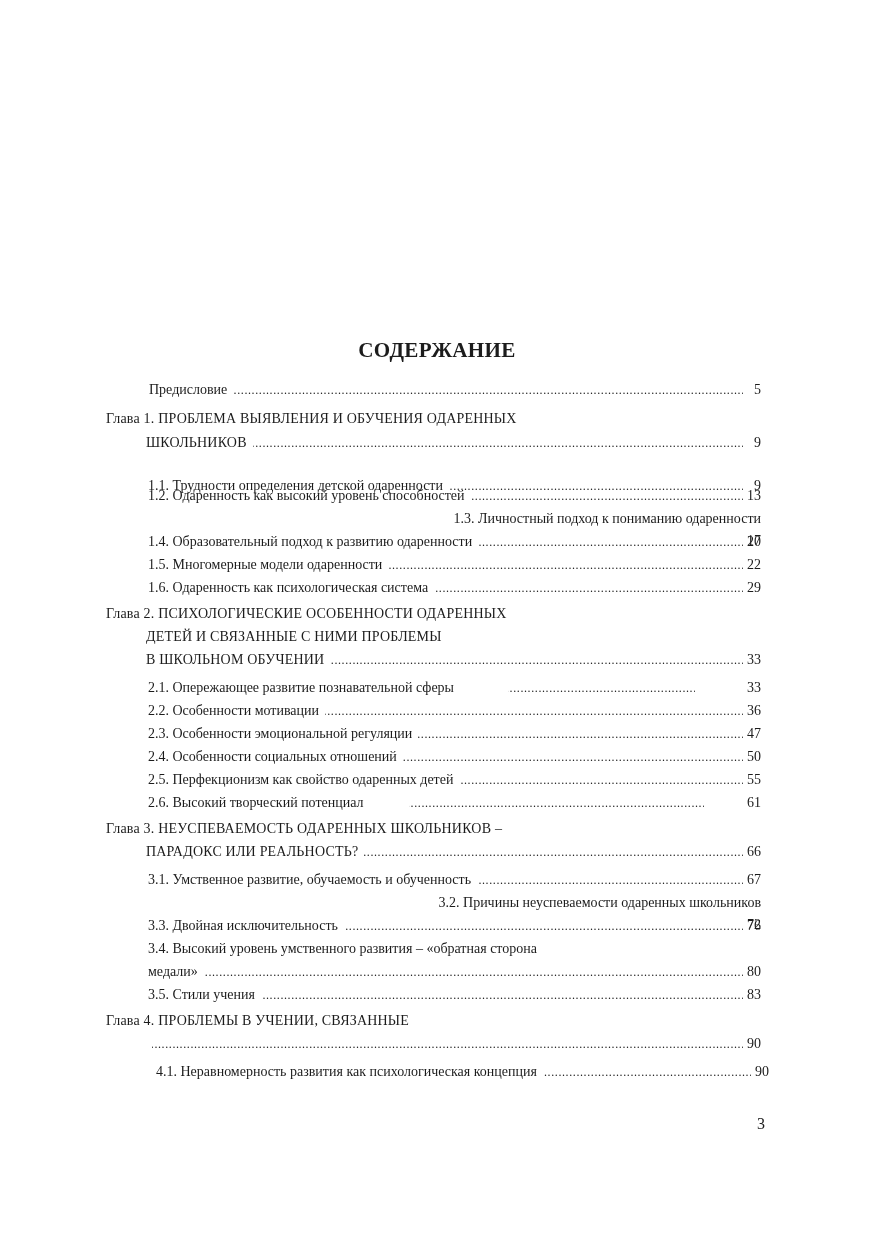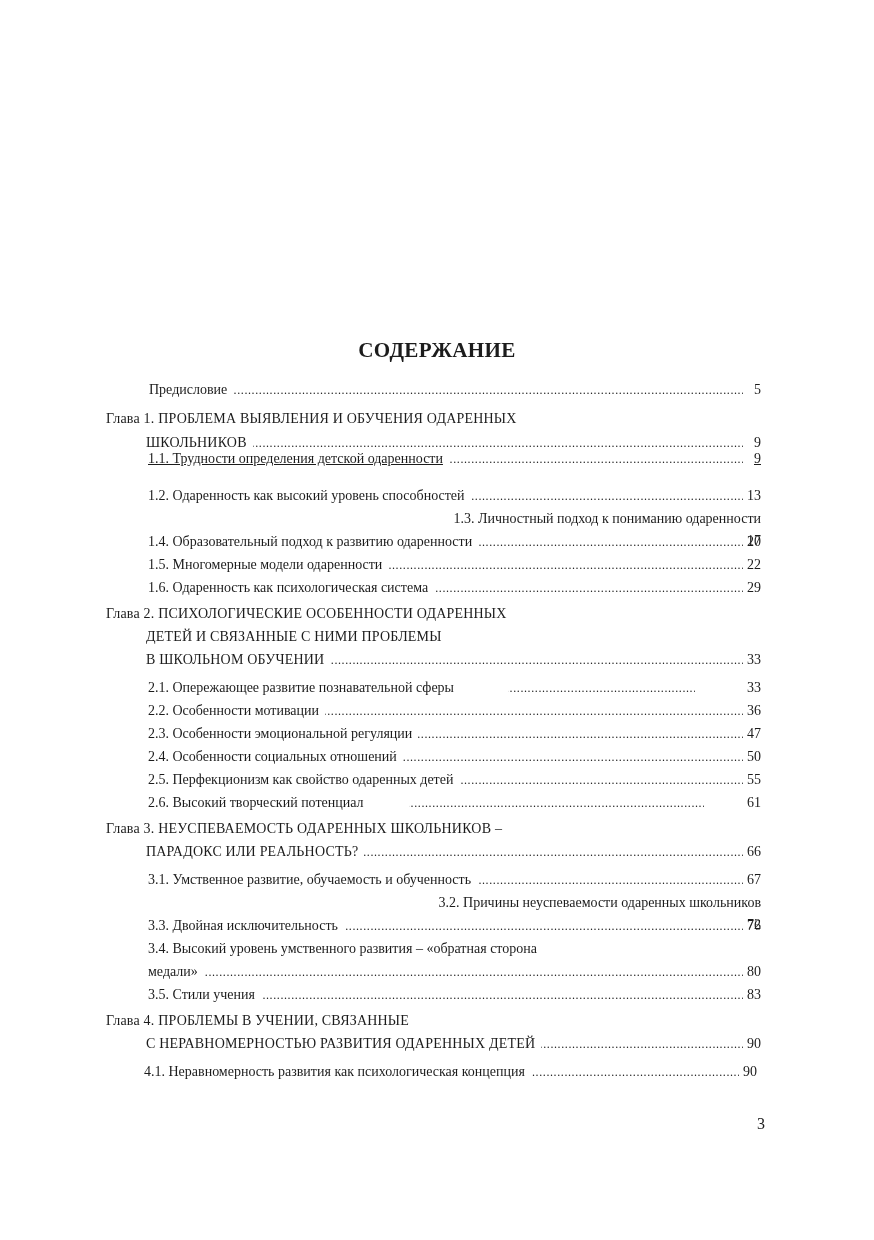--- a/index.html
+++ b/index.html
@@ -49,21 +49,21 @@
     </div>
 
     <div class="row nodots chapter" style="top:29px;left:106px;width:655px;">
       <span class="text">Глава 1. ПРОБЛЕМА ВЫЯВЛЕНИЯ И ОБУЧЕНИЯ ОДАРЕННЫХ</span>
     </div>
     <div class="row chapter" style="top:53px;left:146px;width:615px;">
       <span class="text">ШКОЛЬНИКОВ</span>
       <span class="dots"></span>
       <span class="page-num">9</span>
     </div>
-    <div class="row" style="top:69px;left:148px;width:613px;text-decoration:underline;">
+    <div class="row" style="top:96px;left:148px;width:613px;">
       <span class="text">1.1. Трудности определения детской одаренности</span>
       <span class="dots"></span>
       <span class="page-num">9</span>
     </div>
     <div class="row" style="top:106px;left:148px;width:613px;">
       <span class="text">1.2. Одаренность как высокий уровень способностей</span>
       <span class="dots"></span>
       <span class="page-num">13</span>
     </div>
     <div class="row" style="top:129px;left:148px;width:613px;flex-direction:column;">
@@ -163,25 +163,24 @@
     <div class="row" style="top:605px;left:148px;width:613px;">
       <span class="text">3.5. Стили учения</span>
       <span class="dots"></span>
       <span class="page-num">83</span>
     </div>
 
     <div class="row nodots chapter" style="top:631px;left:106px;width:655px;">
       <span class="text">Глава 4. ПРОБЛЕМЫ В УЧЕНИИ, СВЯЗАННЫЕ</span>
     </div>
     <div class="row chapter" style="top:654px;left:146px;width:615px;">
-      <span class="text">С НЕРАВНОМЕРНОСТЬЮ РАЗВИТИЯ ОДАРЕННЫХ ДЕТЕЙ</span>
       <span class="dots"></span>
       <span class="page-num">90</span>
     </div>
-    <div class="row" style="top:682px;left:144px;width:613px;">
+    <div class="row" style="top:682px;left:156px;width:613px;">
       <span class="text">4.1. Неравномерность развития как психологическая концепция</span>
       <span class="dots"></span>
       <span class="page-num">90</span>
     </div>
   </div>
 
   <div class="footer-num">3</div>
 </div>
 
 </body></html>

